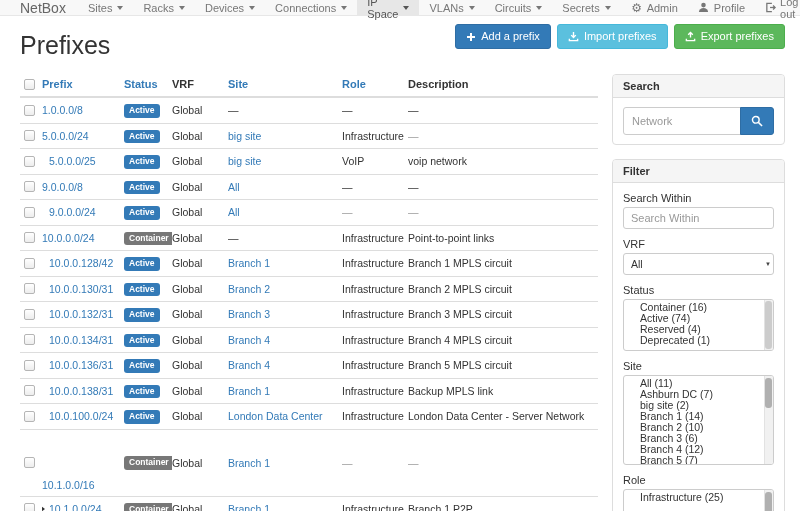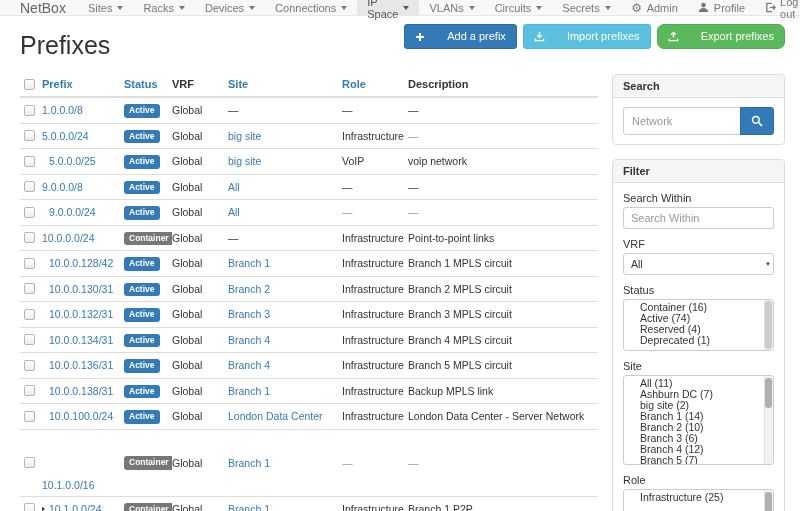--- a/index.html
+++ b/index.html
@@ -23,26 +23,26 @@
     border-right:3.5px solid transparent; border-top:4px solid currentColor; }
   .nav-right { margin-left:auto; display:flex; }
   .nav-right .nav-item { gap:4px; }
   .nav-ico { display:inline-flex; width:12px; height:12px; align-items:center;
     justify-content:center; }
   .gear-glyph { font-family:"DejaVu Sans",sans-serif; font-size:12px; color:#777; line-height:1; }
 
   
   .content { padding:6px 15px 0 20px; }
   .actions { float:right; margin-top:2px; display:flex; gap:6px; }
-  .btn { display:inline-flex; align-items:center; gap:22px; color:#fff;
+  .btn { display:inline-flex; align-items:center; gap:5px; color:#fff;
     font-size:11px; padding:5px 10px; border-radius:3px; border:1px solid transparent;
     cursor:pointer; line-height:1.2; }
   .btn-primary { background:#337ab7; border-color:#2e6da4; }
   .btn-info    { background:#5bc0de; border-color:#46b8da; }
-  .btn-success { background:#5cb85c; border-color:#4cae4c;border-radius:7px; }
+  .btn-success { background:#5cb85c; border-color:#4cae4c; }
   .btn svg { display:block; }
   h1.page-title { font-size:25px; font-weight:400; color:#333; margin:9px 0 14px; }
 
   
   .main { display:flex; gap:14px; align-items:flex-start; }
   .table-wrap { flex:1; min-width:0; }
 
   
   table.prefix-table { width:100%; border-collapse:collapse; table-layout:fixed; }
   .col-cb{width:22px}.col-prefix{width:82px}.col-status{width:48px}

